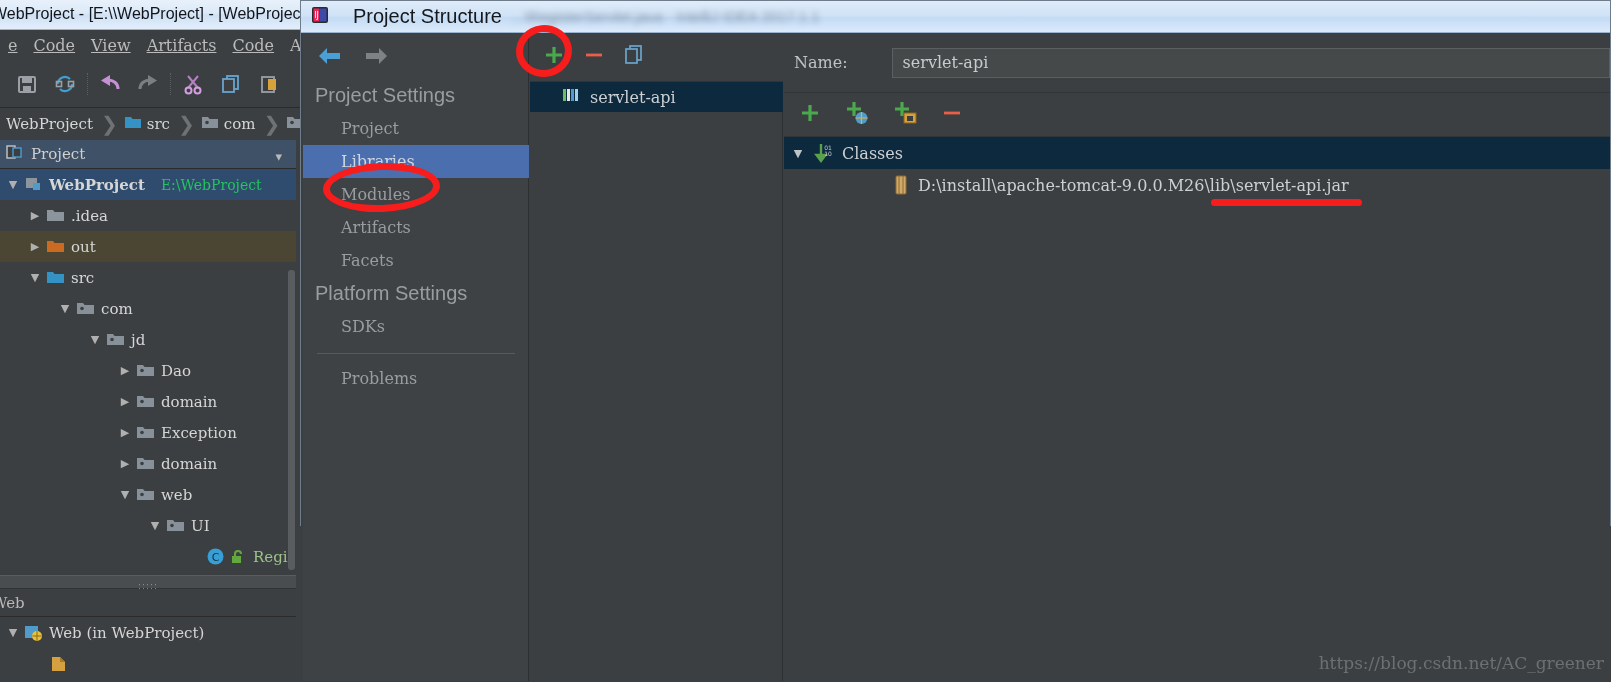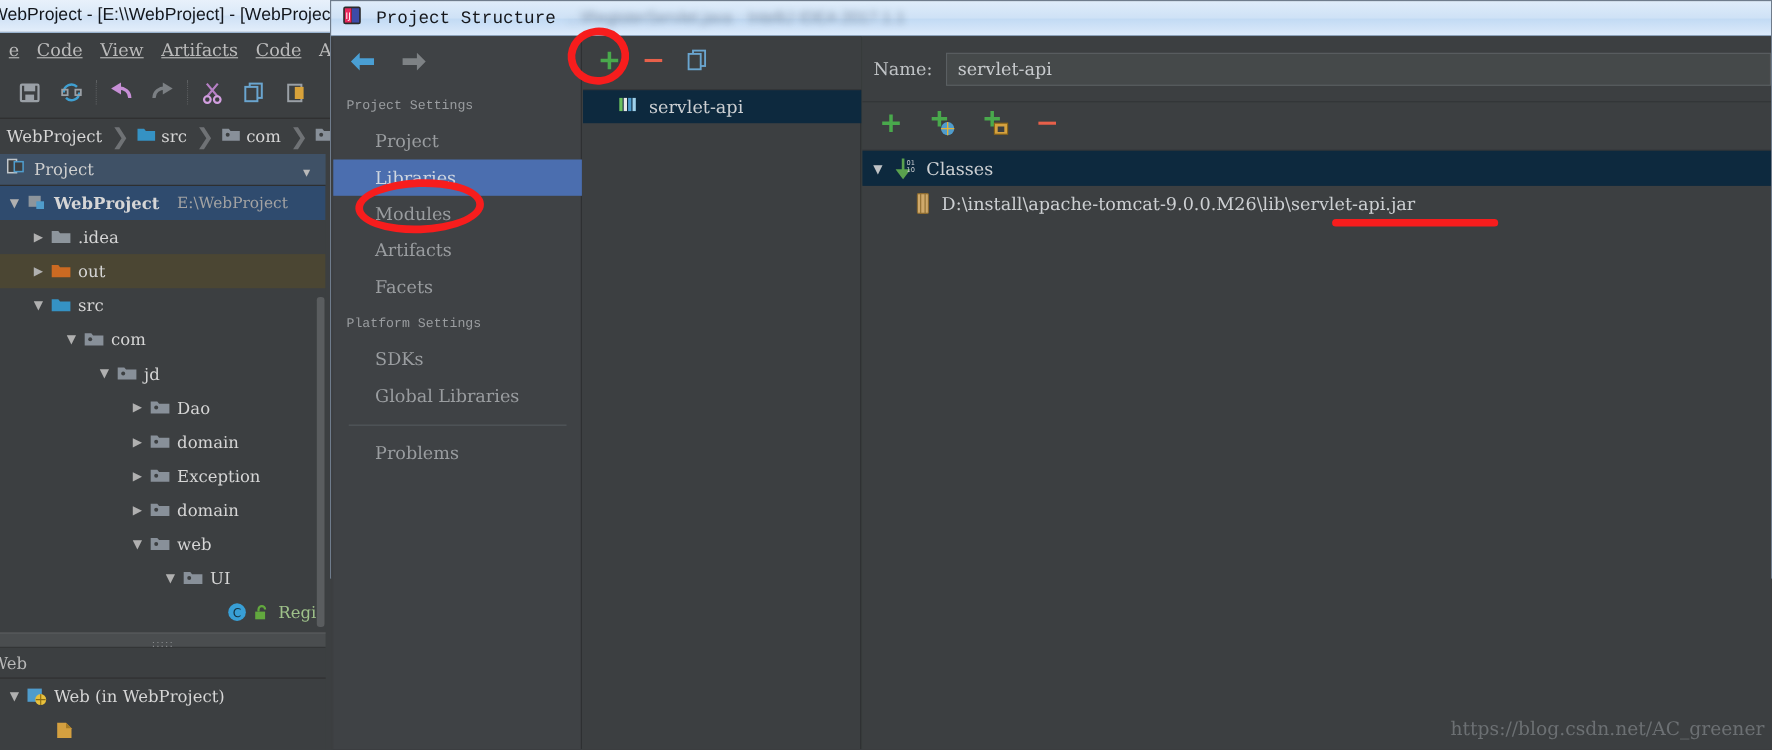--- a/index.html
+++ b/index.html
@@ -68,21 +68,21 @@
   .ptrow{
     position:relative; height:31px; display:flex; align-items:center;
     font-family:"DejaVu Serif", serif; font-size:15px; color:#d6d6d6;
     white-space:nowrap;
   }
   .ptrow.sel{ background:#2f4b6e; }
   .ptrow.hl{ background:#4b4633; }
   .ptrow .arrow{ width:18px; text-align:center; color:#b0b0b0; font-size:11px; flex:none;}
   .ptrow .ico{ width:22px; flex:none; display:flex; align-items:center; justify-content:center;}
   .ptrow .txt{ margin-left:5px; }
-  .ptrow .path{ margin-left:16px; color:#a3a3a3; font-size:14px; }
+  .ptrow .path{ margin-left:16px; color:#22c55e; font-size:14px; }
 
   .ide-splitter{
     position:absolute; left:0; top:575px; width:296px; height:14px;
     background:#4a4d4f; border-top:1px solid #5a5d5f; border-bottom:1px solid #313335;
   }
   .grip{ position:absolute; left:50%; top:5px; transform:translateX(-50%);
     font-size:9px; letter-spacing:1px; color:#8d9092; font-family:"DejaVu Sans",sans-serif;}
   .ide-bottom-tab{
     position:absolute; left:0; top:589px; width:296px; height:28px;
     background:#3c3f41; border-bottom:1px solid #2b2b2b;
@@ -103,22 +103,22 @@
     position:absolute; left:300px; top:0px; width:1311px; height:526px;
     background:#3c3f41; border:1px solid #6f7c8c;
   }
   .dlg-titlebar{
     position:absolute; left:0; top:0; width:1309px; height:32px;
     background:linear-gradient(to bottom,#dfecfa 0%, #cfe2f6 48%, #c3dbf4 54%, #dceafb 100%);
     border-bottom:1px solid #9ab4d0;
     display:flex; align-items:center; padding-left:10px;
   }
   .dlg-title{
-    font-family:Liberation Mono, monospace; font-size:16px; color:#16181c;
-    margin-left:13px; white-space:nowrap;
+    font-family:Liberation Sans, sans-serif; font-size:20px; color:#16181c;
+    margin-left:24px; white-space:nowrap;
   }
   .dlg-title-blur{
     font-family:"Liberation Sans", sans-serif; font-size:15px; color:#6e7f93;
     margin-left:10px; white-space:nowrap;
     filter:blur(3.2px); opacity:.85;
   }
 
   .dlg-body{
     position:absolute; left:0; top:32px; width:1309px; height:648px;
     background:#3c3f41;
@@ -126,21 +126,21 @@
 
   
   .dlg-nav{
     position:absolute; left:2px; top:0px; width:226px; height:648px;
     background:#3f4245; border-right:1px solid #2d2f31;
   }
   .nav-navbtns{ position:absolute; left:14px; top:12px; display:flex; gap:20px; }
   .nav-list{ position:absolute; left:0; top:46px; width:226px; }
   .nav-group{
     height:33px; display:flex; align-items:center; padding-left:12px;
-    font-family:Liberation Mono, monospace; font-size:12px; color:#9a9da0;
+    font-family:Liberation Sans, sans-serif; font-size:20px; color:#9a9da0;
   }
   .nav-item{
     height:33px; display:flex; align-items:center; padding-left:38px;
     font-family:"DejaVu Serif", serif; font-size:16px; color:#9a9da0;
   }
   .nav-item.selected{ background:#4b6eaf; color:#cfd6e0; }
   .nav-sep{ margin:10px 14px 8px 14px; height:1px; background:#555a5e; }
 
   
   .dlg-mid{
@@ -161,20 +161,21 @@
   .lib-row .txt{ margin-left:10px; }
 
   
   .dlg-right{
     position:absolute; left:483px; top:0px; width:826px; height:648px; background:#3c3f41;
   }
   .name-row{
     position:absolute; left:0; top:0; width:826px; height:60px;
     display:flex; align-items:center; padding-left:10px;
     border-bottom:1px solid #323537;
+    gap:32px;
   }
   .name-label{
     font-family:"DejaVu Serif", serif; font-size:16px; color:#bfc2c5; white-space:nowrap;
   }
   .name-input{
     margin-left:12px; flex:1; height:30px; background:#45494a;
     border:1px solid #5a5f62;
     font-family:"DejaVu Serif", serif; font-size:16px; color:#c8cbce;
     display:flex; align-items:center; padding-left:10px;
   }
@@ -530,21 +531,20 @@
 
         <div class="nav-list">
           <div class="nav-group">Project Settings</div>
           <div class="nav-item">Project</div>
           <div class="nav-item selected">Libraries</div>
           <div class="nav-item">Modules</div>
           <div class="nav-item">Artifacts</div>
           <div class="nav-item">Facets</div>
           <div class="nav-group">Platform Settings</div>
           <div class="nav-item">SDKs</div>
-          <div class="nav-item">Global Libraries</div>
           <div class="nav-sep"></div>
           <div class="nav-item">Problems</div>
         </div>
       </div>
 
       <div class="dlg-mid">
         <div class="mid-toolbar">
           <span>
             <svg width="24" height="24" viewBox="0 0 24 24">
                 <path d="M10.4 4h3.2v6.4H20v3.2h-6.4V20h-3.2v-6.4H4v-3.2h6.4z" fill="#49a94c"></path>
@@ -615,21 +615,21 @@
             <span class="arrow">▼</span>
             <span class="ico">
               <svg width="22" height="22" viewBox="0 0 22 22">
                 <path d="M7 2v13M7 19l-4.5-6h9z" stroke="#5aa14e" stroke-width="2.4" fill="#5aa14e"></path>
                 <text x="14" y="8" font-size="6" fill="#c9cdd1" font-family="DejaVu Sans" text-anchor="middle">01</text>
                 <text x="14" y="14" font-size="6" fill="#c9cdd1" font-family="DejaVu Sans" text-anchor="middle">10</text>
               </svg>
             </span>
             <span class="txt">Classes</span>
           </div>
-          <div class="dt-row" style="padding-left:42px">
+          <div class="dt-row" style="padding-left:104px">
             <span class="ico">
               <svg width="18" height="20" viewBox="0 0 18 20">
                   <rect x="4" y="1" width="10" height="18" rx="1" fill="#cfa96b" stroke="#8c6b30" stroke-width="1"></rect>
                   <path d="M7 1v18M11 1v18" stroke="#8c6b30" stroke-width="1"></path>
                 </svg>
             </span>
             <span class="txt">D:\install\apache-tomcat-9.0.0.M26\lib\servlet-api.jar</span>
           </div>
         </div>
 

